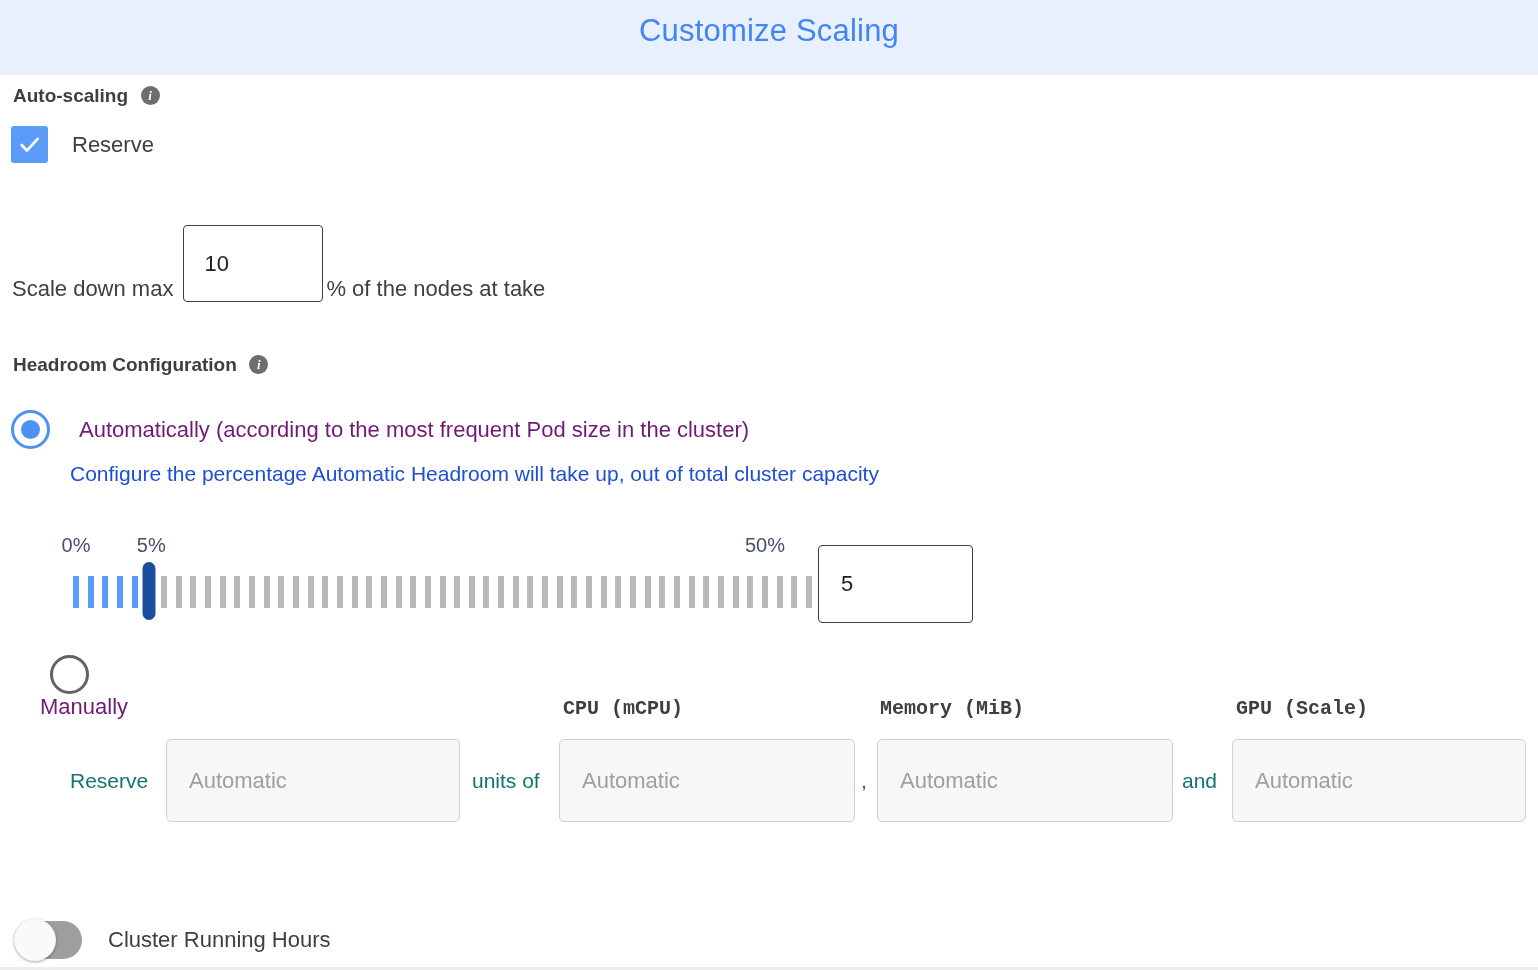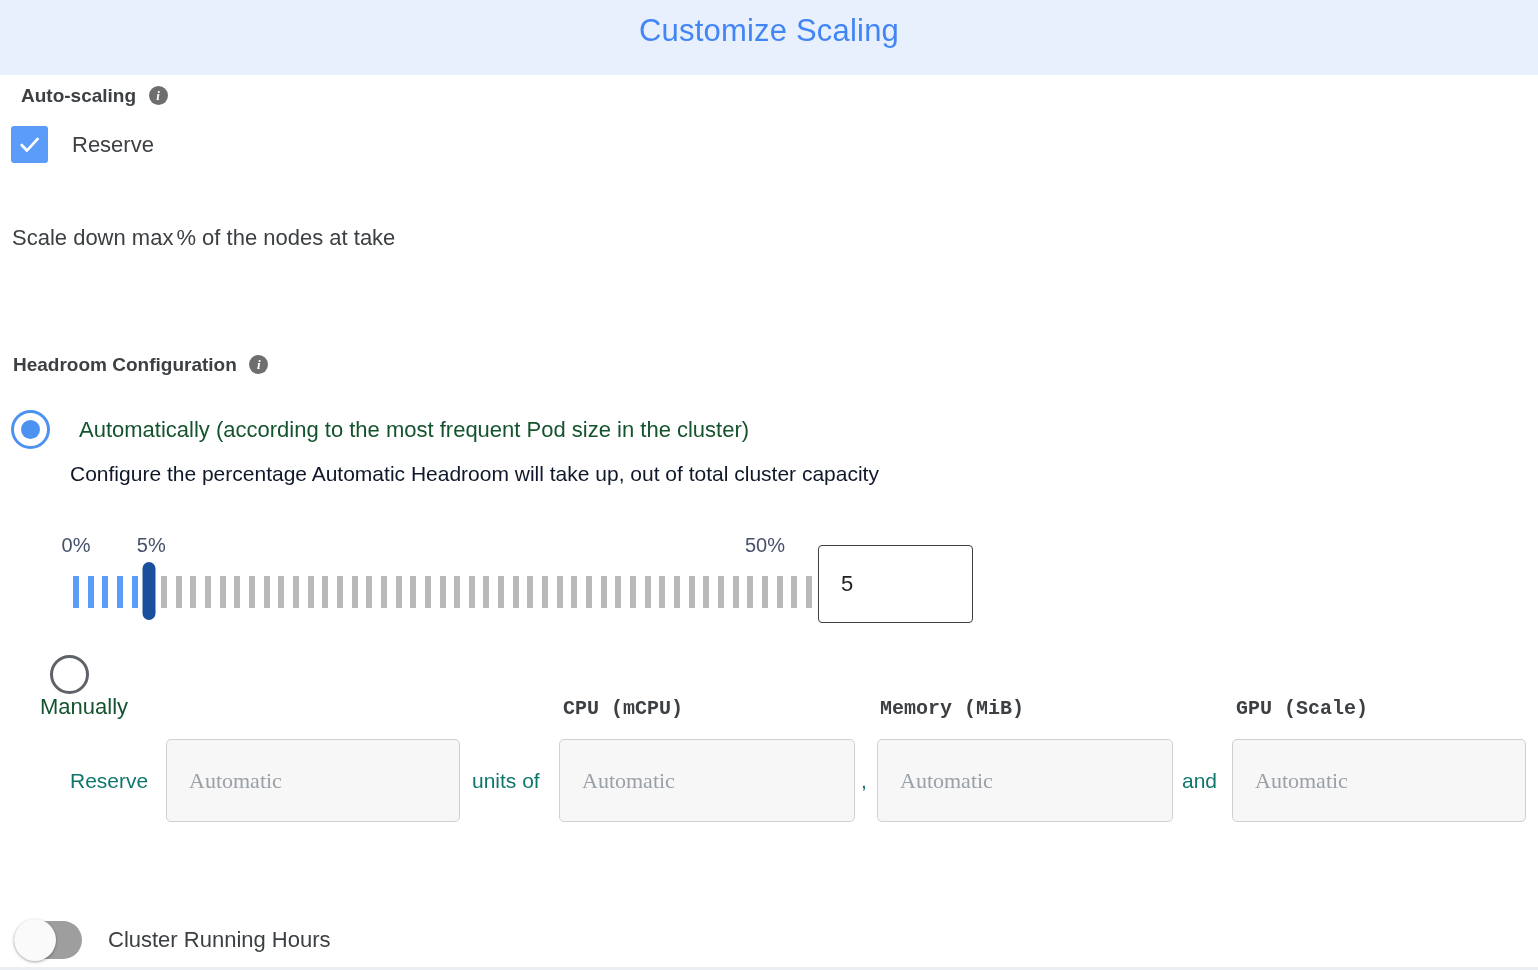--- a/index.html
+++ b/index.html
@@ -60,21 +60,21 @@
     margin-left: 8px;
     margin-bottom: 2px;
     line-height: 1;
     user-select: none;
   }
   .info-icon span { transform: translateY(-0.5px); }
 
   
   .autoscaling-head {
     position: absolute;
-    left: 21px;
+    left: 13px;
     top: 85px;
   }
   .enabled-row {
     position: absolute;
     left: 11px;
     top: 126px;
     display: flex;
     align-items: center;
   }
   .checkbox {
@@ -151,29 +151,29 @@
   .radio.checked { border: 3.5px solid #4c92f0; }
   .radio.checked .dot {
     width: 19px;
     height: 19px;
     border-radius: 50%;
     background: #4c92f0;
   }
   .radio.unchecked { border: 3px solid #5f6368; }
   .radio-label {
     font-size: 22px;
-    color: #14532d;
+    color: #701a75;
     margin-left: 29px;
   }
   .radio-sublabel {
     position: absolute;
     left: 70px;
     top: 462px;
     font-size: 21px;
-    color: #0f172a;
+    color: #1d4ed8;
     text-align: right;
   }
 
   
   .slider-wrap {
     position: absolute;
     left: 76px;
     top: 534px;
     width: 733px;
   }
@@ -267,21 +267,21 @@
     color: #0f766e;
     top: 30px;
   }
   .txt-input {
     position: absolute;
     top: 0;
     height: 83px;
     border: 1px solid #d0d0d0;
     border-radius: 5px;
     background: #f7f7f7;
-    font-family: Liberation Serif, serif;
+    font-family: Liberation Sans, sans-serif;
     font-size: 22px;
     color: #202124;
     padding: 0 22px;
     outline: none;
   }
   .txt-input::placeholder { color: #9aa0a6; }
 
   
   .toggle-row {
     position: absolute;
@@ -341,20 +341,21 @@
   <div class="checkbox">
     <svg width="25" height="25" viewBox="0 0 24 24">
       <path d="M4.5 12.5 L9.5 17.8 L19.8 6.6" fill="none" stroke="#ffffff" stroke-width="2.6" stroke-linecap="round" stroke-linejoin="round"></path>
     </svg>
   </div>
   <div class="enabled-label">Reserve</div>
 </div>
 
 <div class="scaledown-row">
   <span class="scaledown-text">Scale down max</span>
+  <input class="num-input" style="margin-left: 10px;" type="text" value="10">
   <span class="scaledown-suffix">% of the nodes at take</span>
 </div>
 
 <div class="headroom-head">
   <span class="section-label">Headroom Configuration</span>
   <span class="info-icon">
       <span>i</span>
     </span>
 </div>
 

